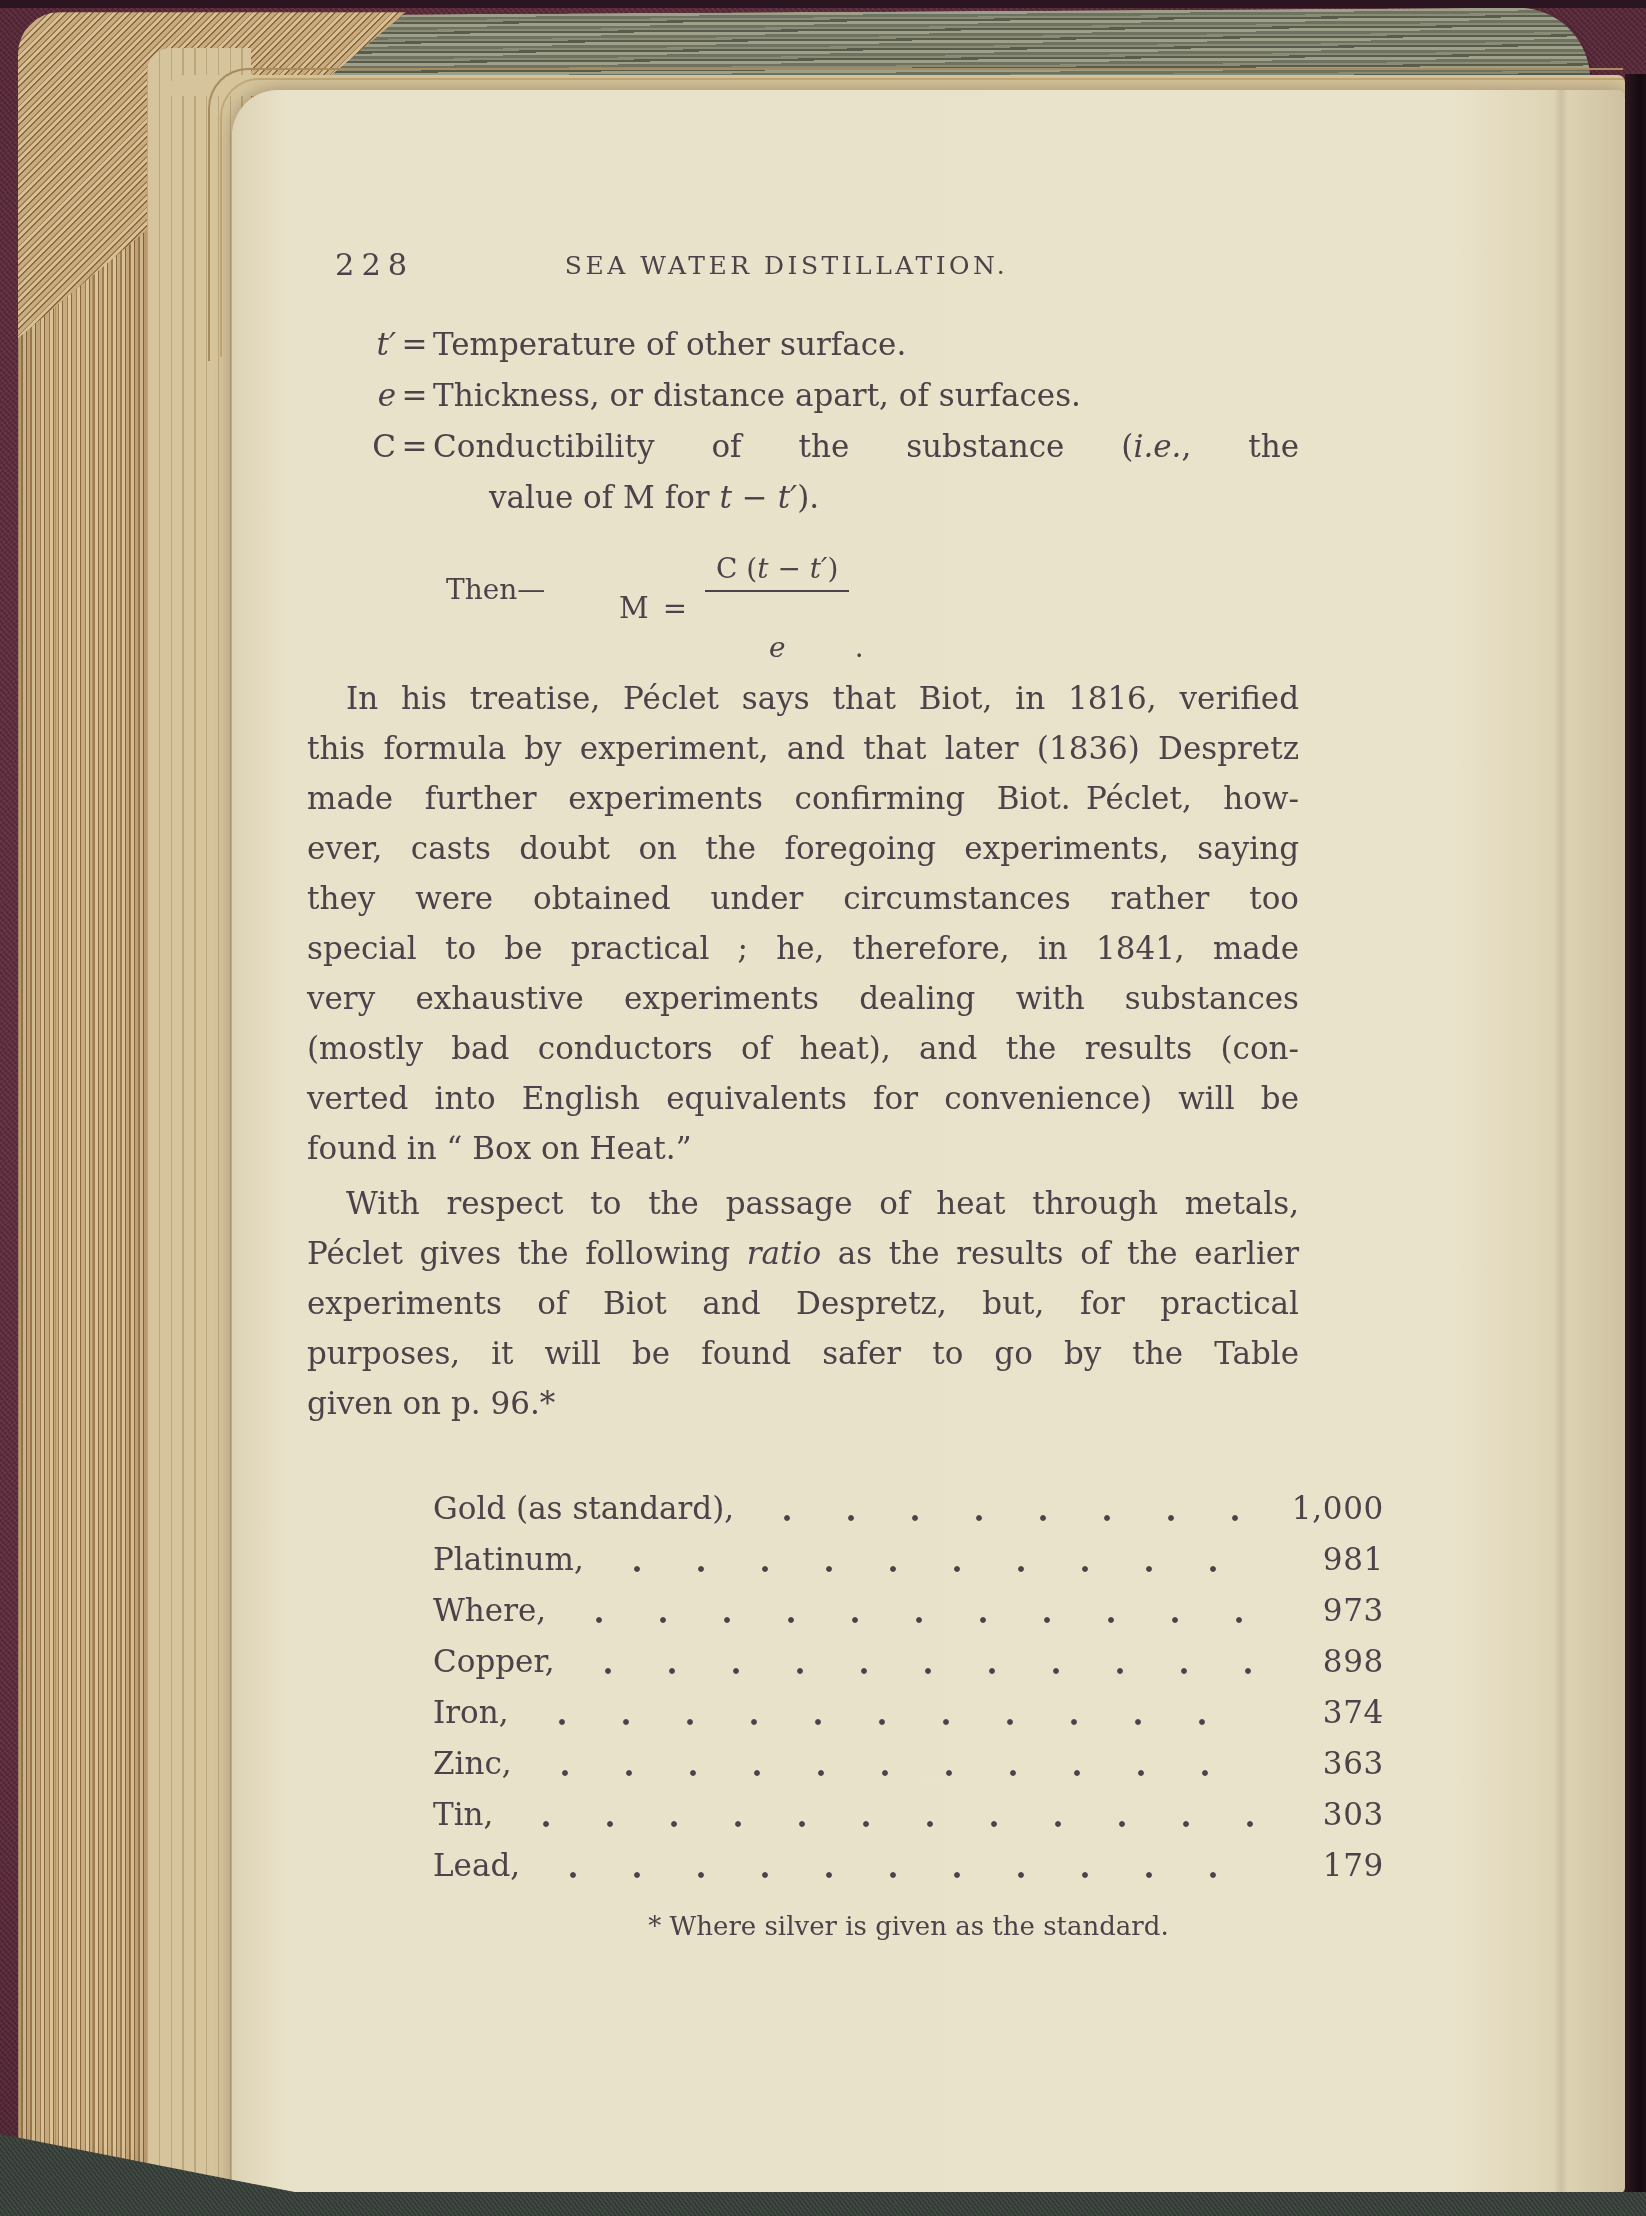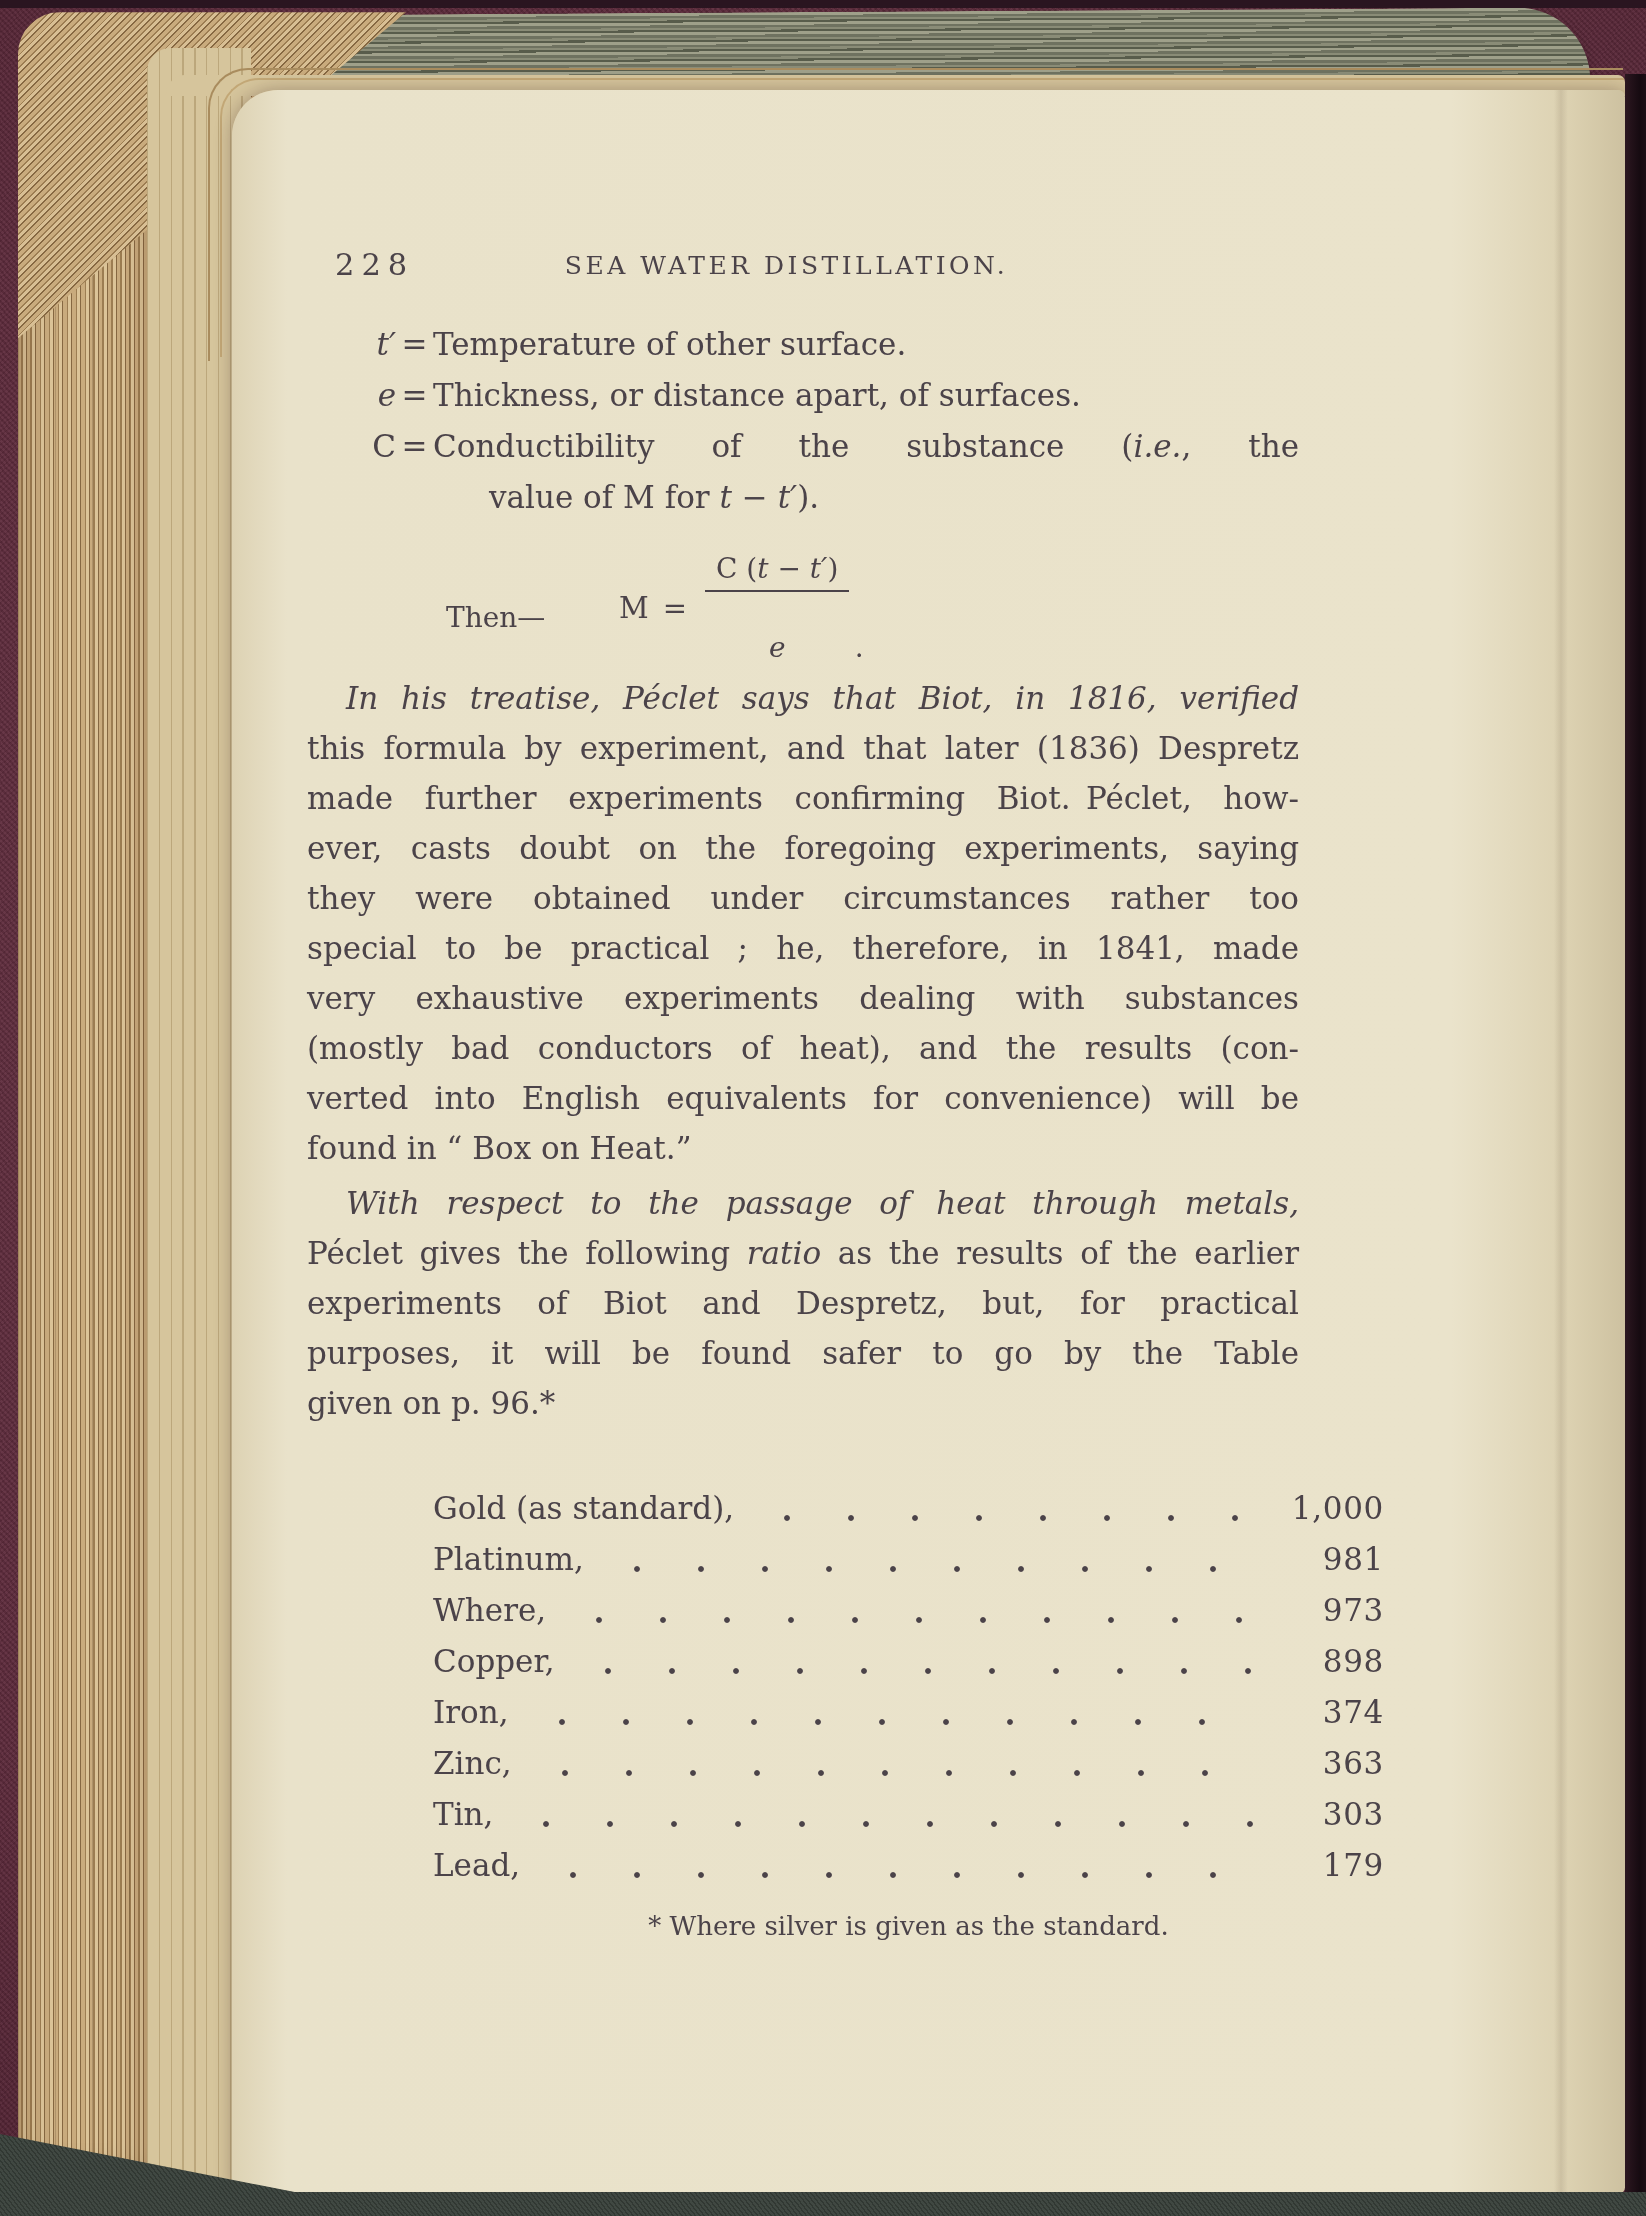--- a/index.html
+++ b/index.html
@@ -85,33 +85,33 @@
     font-size:25px;letter-spacing:3.5px;white-space:nowrap;}
   .defs{position:absolute;left:75px;top:229px;width:992px;font-size:31px;}
   .defrow{display:flex;}
   .defrow span{line-height:51px;}
   .dvar{width:89px;text-align:right;}
   .deq{width:37px;text-align:center;}
   .dtext{flex:1;}
   .defrow.jrow .dtext{text-align:justify;text-align-last:justify;}
   .defrow.cont{padding-left:182px;}
   .formula{position:absolute;left:75px;top:452px;width:992px;height:125px;font-size:28px;}
-  .then{position:absolute;left:139px;top:59px;}
+  .then{position:absolute;left:139px;top:31px;}
   .eqn{position:absolute;left:312px;top:9.7px;display:flex;align-items:center;}
   .mvar{font-size:29px;margin-right:14px;}
   .feq{font-size:29px;margin-right:18px;}
   .frac{display:inline-flex;flex-direction:column;align-items:center;gap:35px;}
   .num{padding:0 11px 5.5px;border-bottom:2.1px solid #4b4349;}
   .den{padding-top:4.2px;}
   .fend{align-self:flex-end;margin-left:5.5px;}
   .para{position:absolute;left:75px;width:992px;font-size:31px;line-height:50px;}
   .p1{top:583px;}
   .p2{top:1088px;}
   .line{text-align:justify;text-align-last:justify;}
-  .line.first{text-indent:39px;font-style:italic;}
+  .line.first{text-indent:39px;}
   .line.last{text-align-last:left;}
   .ratios{position:absolute;left:201px;top:1393px;width:951px;font-size:31px;}
   .trow{display:flex;height:51px;line-height:51px;}
   .tlabel{white-space:nowrap;}
   .leader{flex:1;margin:0 18px 0 21px;
     background-image:radial-gradient(circle at 32px 35px, #4b4349 2.4px, rgba(0,0,0,0) 3.3px);
     background-size:64px 51px;background-repeat:repeat-x;}
   .tval{width:104px;text-align:right;letter-spacing:0.7px;}
   .footnote{position:absolute;left:201px;top:1821px;width:951px;text-align:center;font-size:26px;}
 </style>

